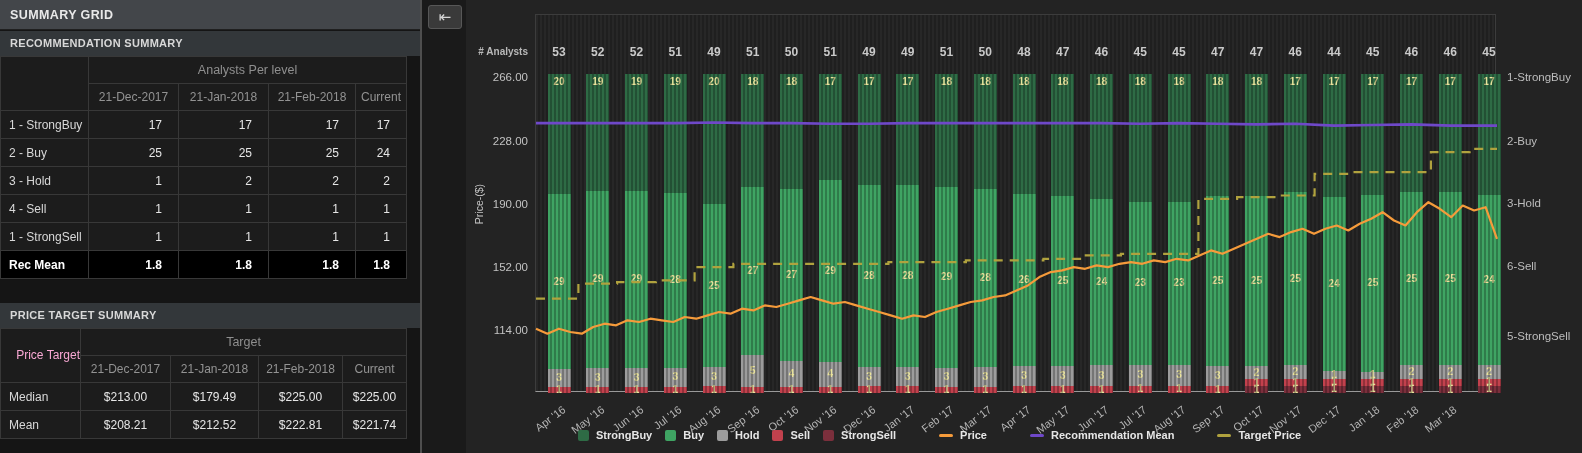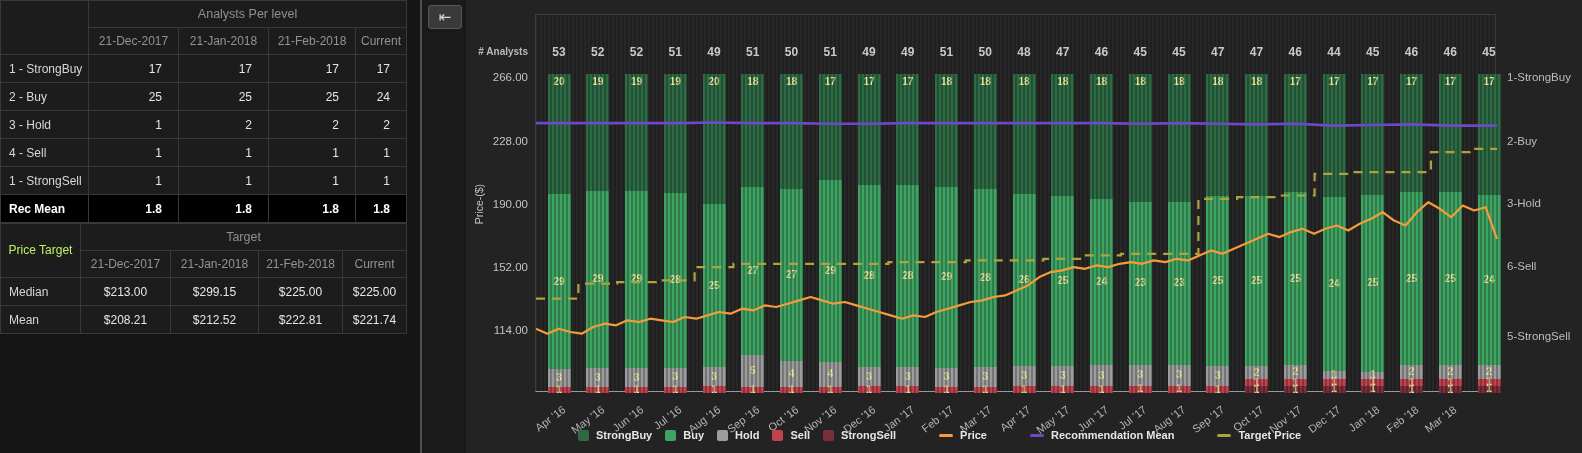--- a/index.html
+++ b/index.html
@@ -16,21 +16,21 @@
     line-height:25px; padding-left:10px; letter-spacing:.3px; margin-top:1px; }
   table { border-collapse:collapse; table-layout:fixed; width:406px; background:#1c1c1c; }
   th,td { border:1px solid #383838; font-size:12px; height:27px; padding:0; font-weight:normal; }
   tbody td, tbody th { height:28px; }
   th.span-head { color:#8f8f8f; font-size:12.5px; text-align:center; }
   th.col-head { color:#939393; font-size:12px; text-align:center; }
   th.corner { background:#1c1c1c; }
   th.row-label { color:#d8d8d8; text-align:left; padding-left:8px; }
   td.val { color:#e6e6e6; text-align:right; padding-right:16px; }
   tr.rec-footer th, tr.rec-footer td { background:#000; color:#fff; font-weight:bold; }
-  th.pt-corner { color:#bef264; text-align:center; padding-left:0; line-height:1.25; vertical-align:middle; }
+  th.pt-corner { color:#f9a8d4; text-align:right; padding-left:0; line-height:1.25; vertical-align:middle; }
   td.pt-val { color:#e6e6e6; text-align:center; }
   
   .splitter { position:absolute; left:420px; top:0; width:2px; height:453px; background:#4e4e4e; cursor:col-resize; }
   .collapse-btn { position:absolute; left:428px; top:5px; width:34px; height:24px; background:#3a3a3a;
     border:1px solid #575757; border-radius:3px; color:#d6d6d6; text-align:center; line-height:21px;
     font-size:15px; cursor:pointer; }
   
   .chart-panel { position:absolute; left:466px; top:0; width:1116px; height:453px; background:#232323; }
   .plot { position:absolute; left:69px; top:14px; width:961px; height:378px;
     background:repeating-linear-gradient(90deg,#272727 0 2px,#1f1f1f 2px 4px);
@@ -58,20 +58,22 @@
   .litem { display:flex; align-items:center; gap:7px; color:#e6e6e6; font-size:11px; font-weight:bold;
     white-space:nowrap; }
   .litem.line-item { margin-left:30px; }
   .sw { width:11px; height:11px; border-radius:2px; }
   .ln { width:14px; height:3px; border-radius:1.5px; }
 </style>
 </head>
 <body>
 
 <div class="left-panel">
+  <div class="sg-header">SUMMARY GRID</div>
+  <div class="sub-header">RECOMMENDATION SUMMARY</div>
 
   <table>
     <colgroup>
         <col style="width:88px">
         <col style="width:90px">
         <col style="width:90px">
         <col style="width:87px">
         <col style="width:51px">
       </colgroup>
     <thead>
@@ -125,20 +127,21 @@
       <tr class="rec-footer">
         <th class="row-label">Rec Mean</th>
         <td class="val">1.8</td>
         <td class="val">1.8</td>
         <td class="val">1.8</td>
         <td class="val">1.8</td>
       </tr>
     </tbody>
   </table>
 
+  <div class="sub-header" style="margin-top:24px;">PRICE TARGET SUMMARY</div>
 
   <table>
     <colgroup>
         <col style="width:80px">
         <col style="width:90px">
         <col style="width:88px">
         <col style="width:84px">
         <col style="width:64px">
       </colgroup>
     <thead>
@@ -150,21 +153,21 @@
         <th class="col-head">21-Dec-2017</th>
         <th class="col-head">21-Jan-2018</th>
         <th class="col-head">21-Feb-2018</th>
         <th class="col-head">Current</th>
       </tr>
     </thead>
     <tbody>
       <tr>
         <th class="row-label">Median</th>
         <td class="pt-val">$213.00</td>
-        <td class="pt-val">$299.15</td>
+        <td class="pt-val">$179.49</td>
         <td class="pt-val">$225.00</td>
         <td class="pt-val">$225.00</td>
       </tr>
       <tr>
         <th class="row-label">Mean</th>
         <td class="pt-val">$208.21</td>
         <td class="pt-val">$212.52</td>
         <td class="pt-val">$222.81</td>
         <td class="pt-val">$221.74</td>
       </tr>

